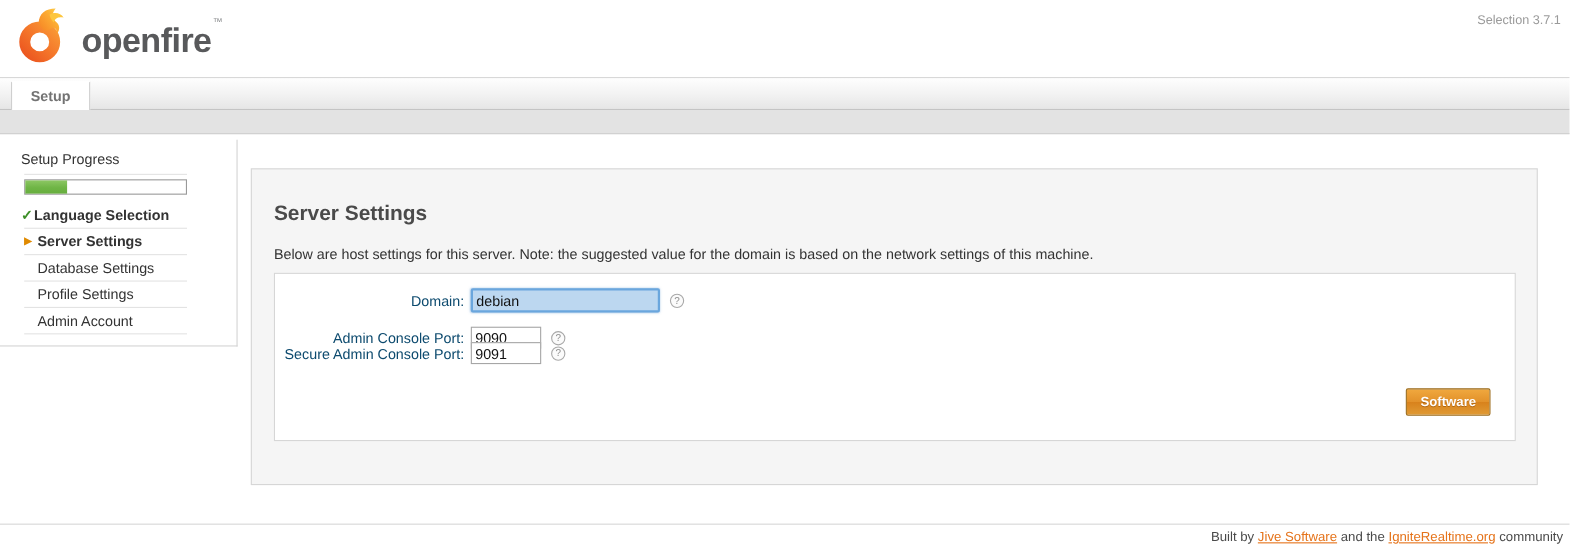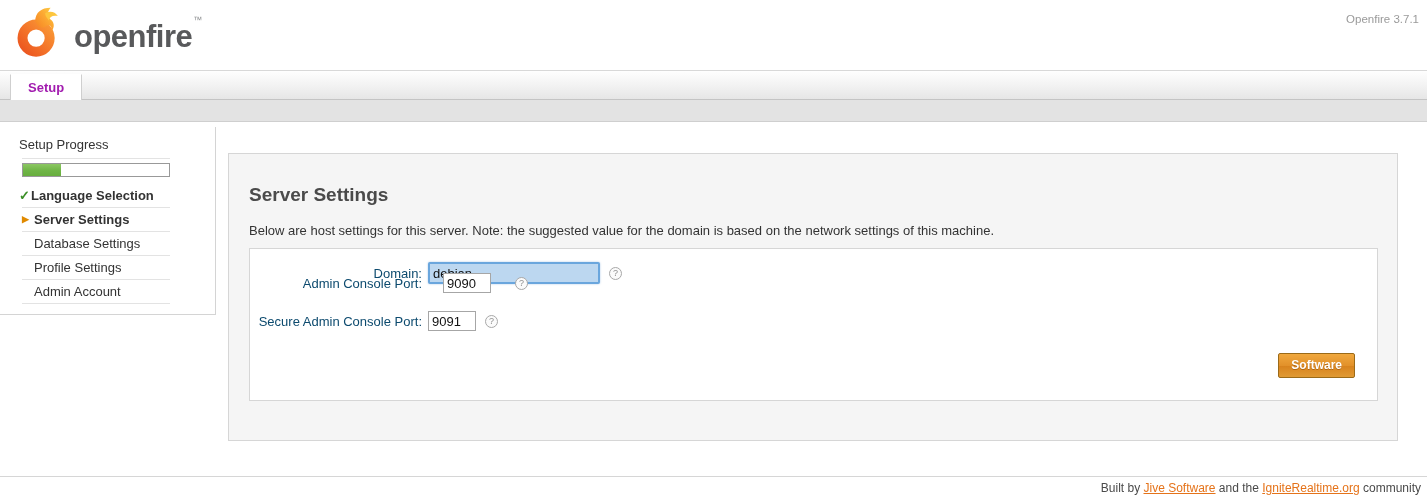--- a/index.html
+++ b/index.html
@@ -47,21 +47,21 @@
     border-bottom: 1px solid #c4c4c4;
   }
   #tabbar:before {
     content:""; position:absolute; left:0; top:0; width:1427px; height:1px;
     background:#d8d8d8;
   }
   .tab {
     position: absolute; top: 4px; height: 26px;
     padding: 0 17px;
     display: flex; align-items: center;
-    font-size: 13px; font-weight: bold; color: #a21caf;
+    font-size: 13px; font-weight: bold; color: #737373;
     background: #ffffff;
     border-left: 1px solid #cfcfcf;
     border-right: 1px solid #cfcfcf;
     border-top: 1px solid #ffffff;
   }
   #tab-setup { left: 10px; }
 
   
   #subbar {
     position: absolute; left: 0; top: 100px; width: 1427px; height: 22px;
@@ -149,30 +149,30 @@
     outline: none;
     height: 20px;
   }
   #input-domain {
     width: 172px; height: 22px;
     border: 2px solid #6aa6dd;
     border-radius: 2px;
     box-shadow: 0 0 2px rgba(90,150,210,0.55);
   }
   .sel { background: #bcd7f0; }
-  .port-input { width: 48px; }
+  .port-input { width: 64px; }
   .help-icon {
     width: 13px; height: 13px; margin-left: 9px;
     border: 1px solid #a8a8a8; border-radius: 50%;
     color: #8f8f8f; font-size: 9px; line-height: 11px;
     text-align: center; display: inline-block;
     background: #fbfbfb;
   }
   #frow-0 { left: 0px; top: 13px; }
-  #frow-1 { left: 0px; top: 24px; gap: 15px; }
+  #frow-1 { left: 0px; top: 48px; }
   #frow-2 { left: 0px; top: 62px; }
 
   #btn-continue {
     position: absolute; right: 22px; bottom: 22px;
     padding: 4px 12px 5px 12px;
     font-family: "Liberation Sans", sans-serif;
     font-size: 12px; font-weight: bold; color: #ffffff;
     text-shadow: 0 1px 0 rgba(120,60,0,0.45);
     background: linear-gradient(to bottom, #f0a83e 0%, #e2912a 50%, #d8821c 51%, #e09a34 100%);
     border: 1px solid #9b6a18;
@@ -214,21 +214,21 @@
           </linearGradient>
         </defs>
         <path d="M31 16 A17 17 0 1 0 31 57 A17 17 0 1 0 31 16 Z M31 27 A7 7 0 1 1 31 46 A7 7 0 1 1 31 27 Z" fill="url(#gO)"></path>
         <path d="M30 18 C30 8 37 3 47 3 C42 9 44 13 47 16 C51 19 52 24 48 29 C49 22 44 21 41 24 C37 27 33 24 30 18 Z" fill="url(#gF)"></path>
         <path d="M41 9 C47 6 52 8 55 12 C49 11 46 13 45 17 C43 14 41 12 41 9 Z" fill="#fdc63f"></path>
       </svg>
       <span id="logo-word">
         <span>openfire</span><span id="logo-tm">™</span>
       </span>
     </div>
-    <div id="version-label">Openfire 3.7.1</div>
+    <div id="version-label">Selection 3.7.1</div>
   </div>
 
   <div id="tabbar">
     <div class="tab" id="tab-setup">
       <span>Setup</span>
     </div>
   </div>
 
   <div id="subbar"></div>
 

